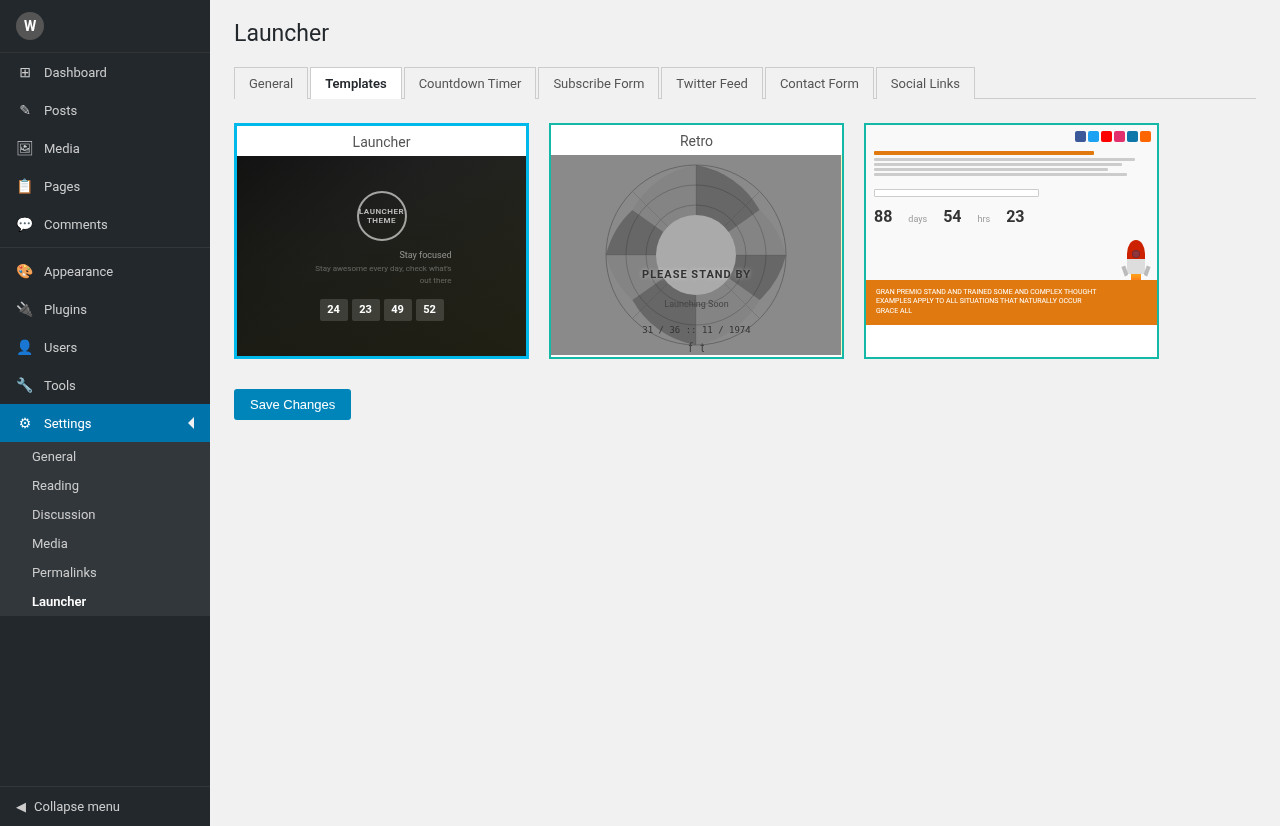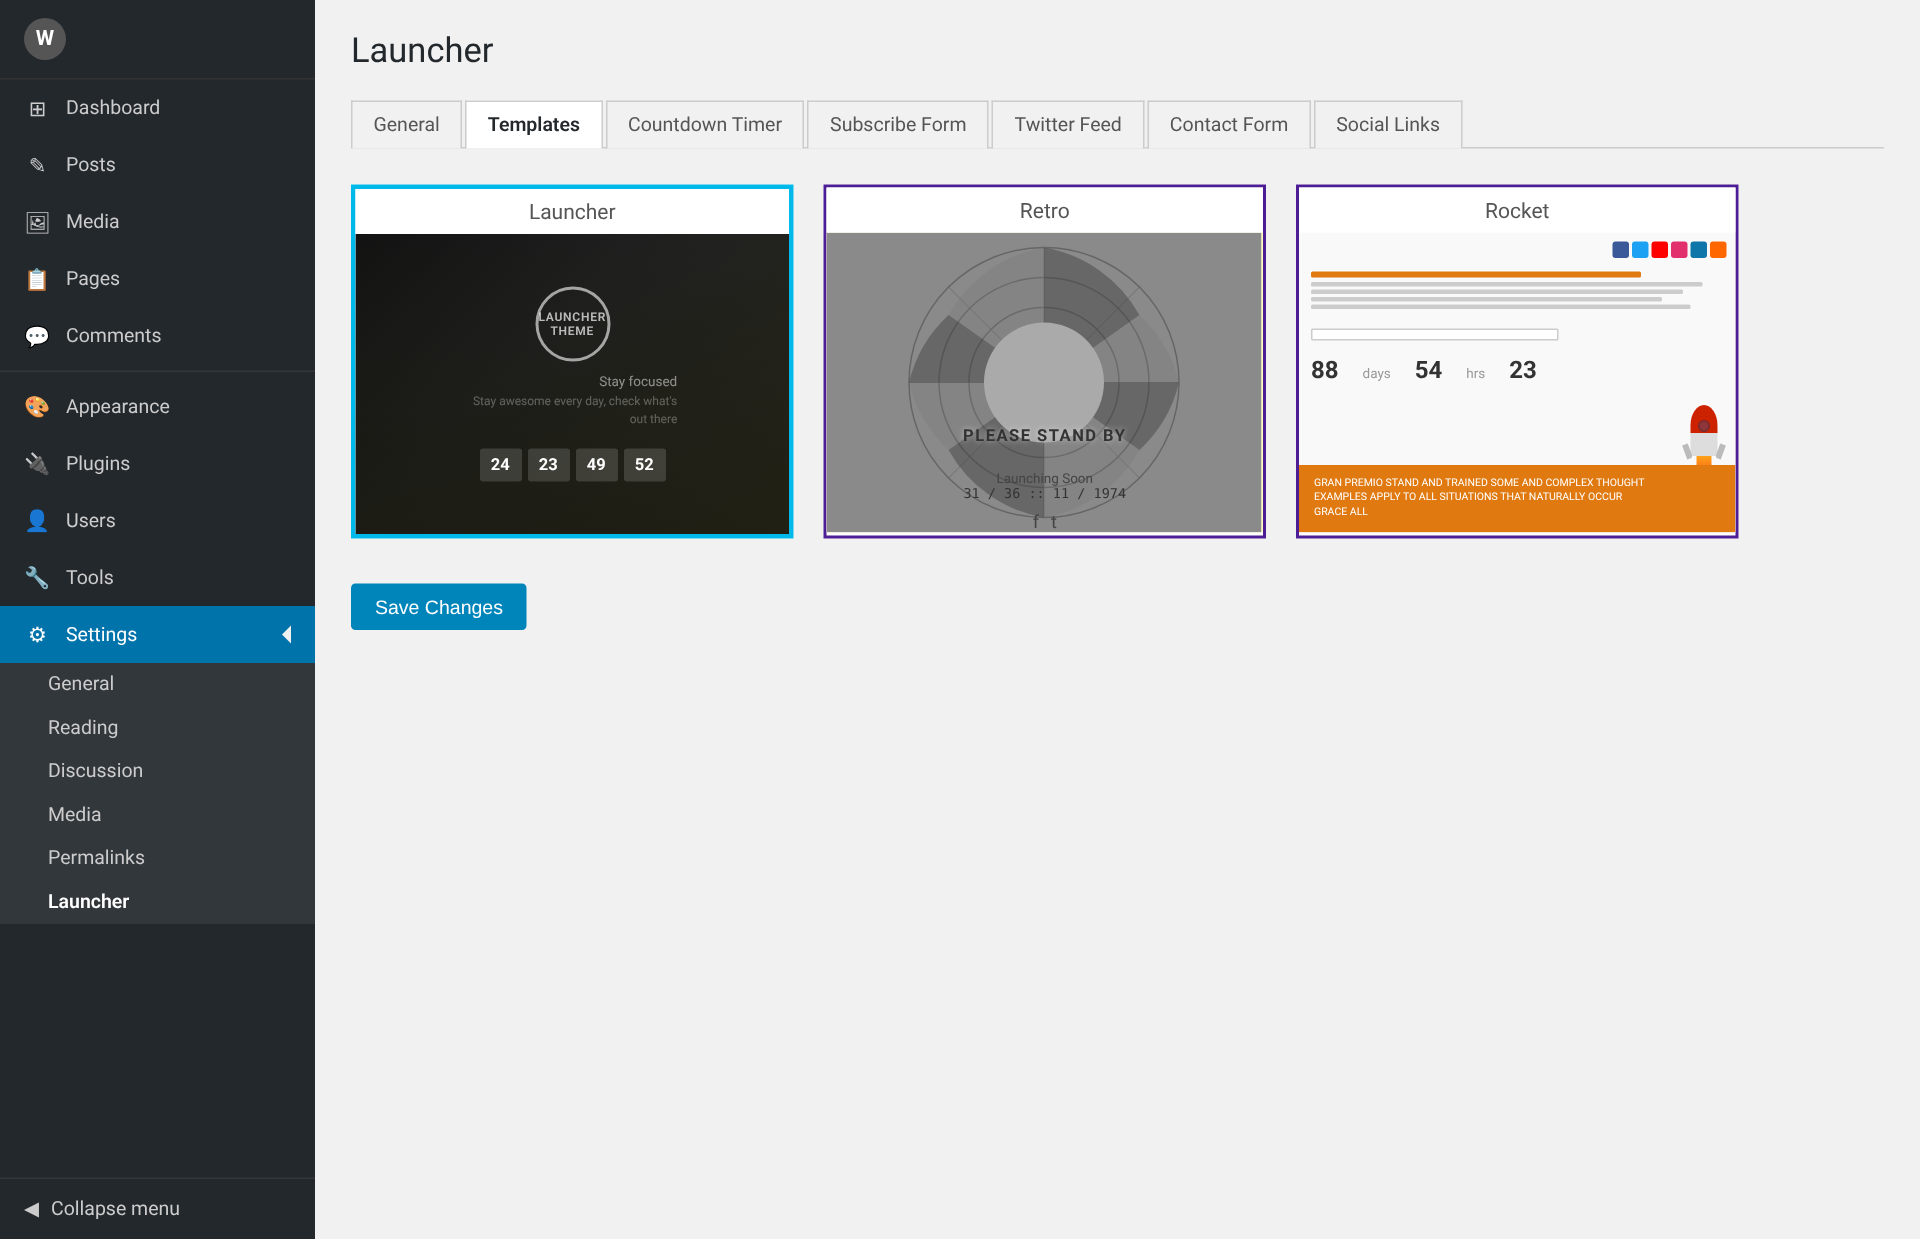--- a/index.html
+++ b/index.html
@@ -119,21 +119,21 @@
 
     
     .templates-grid {
       display: flex;
       gap: 20px;
       flex-wrap: wrap;
       margin-bottom: 30px;
     }
     .template-card {
       width: 295px;
-      border: 2px solid #4c1d95;
+      border: 2px solid #14b8a6;
       background: #fff;
       cursor: pointer;
       transition: border-color 0.2s;
     }
     .template-card.selected {
       border: 3px solid #00b9eb;
     }
     .template-card-title {
       text-align: center;
       font-size: 14px;
@@ -348,32 +348,31 @@
             <path d="M145,100 L145,190 A90,90 0 0,1 81.4,145 Z" fill="#444" opacity="0.5"></path>
             <path d="M145,100 L81.4,145 A90,90 0 0,1 55,100 Z" fill="#777" opacity="0.3"></path>
             <path d="M145,100 L55,100 A90,90 0 0,1 81.4,55 Z" fill="#444" opacity="0.5"></path>
             <path d="M145,100 L81.4,55 A90,90 0 0,1 145,10 Z" fill="#777" opacity="0.3"></path>
 
             <circle cx="145" cy="100" r="40" fill="#aaa"></circle>
           </svg>
           <div style="position:relative;z-index:2;text-align:center;">
             <div style="font-size:11px;font-weight:bold;color:#333;letter-spacing:1px;text-shadow:0 0 4px rgba(255,255,255,0.5);">PLEASE STAND BY</div>
             <div style="font-size:9px;color:#444;margin-top:18px;">Launching Soon</div>
-            <div style="font-size:9px;color:#333;margin-top:0;font-family:monospace;">31 / 36 :: 11 / 1974</div>
+            <div style="font-size:9px;color:#333;margin-top:16px;font-family:monospace;">31 / 36 :: 11 / 1974</div>
             <div style="display:flex;gap:8px;justify-content:center;margin-top:6px;">
               <span style="color:#444;font-size:12px;">f</span>
               <span style="color:#444;font-size:12px;">t</span>
             </div>
           </div>
         </div>
       </div>
     </div>
 
     <div class="template-card">
-      <div class="template-card-title">Rocket</div>
       <div class="template-card-preview">
         <div class="preview-rocket">
 
           <div style="flex:1; background:#f9f9f9; padding:8px; position:relative; overflow:hidden;">
 
             <div style="position:absolute;top:6px;right:6px;display:flex;gap:2px;">
               <div style="width:11px;height:11px;background:#3b5998;border-radius:2px;"></div>
               <div style="width:11px;height:11px;background:#1da1f2;border-radius:2px;"></div>
               <div style="width:11px;height:11px;background:#ff0000;border-radius:2px;"></div>
               <div style="width:11px;height:11px;background:#e1306c;border-radius:2px;"></div>

